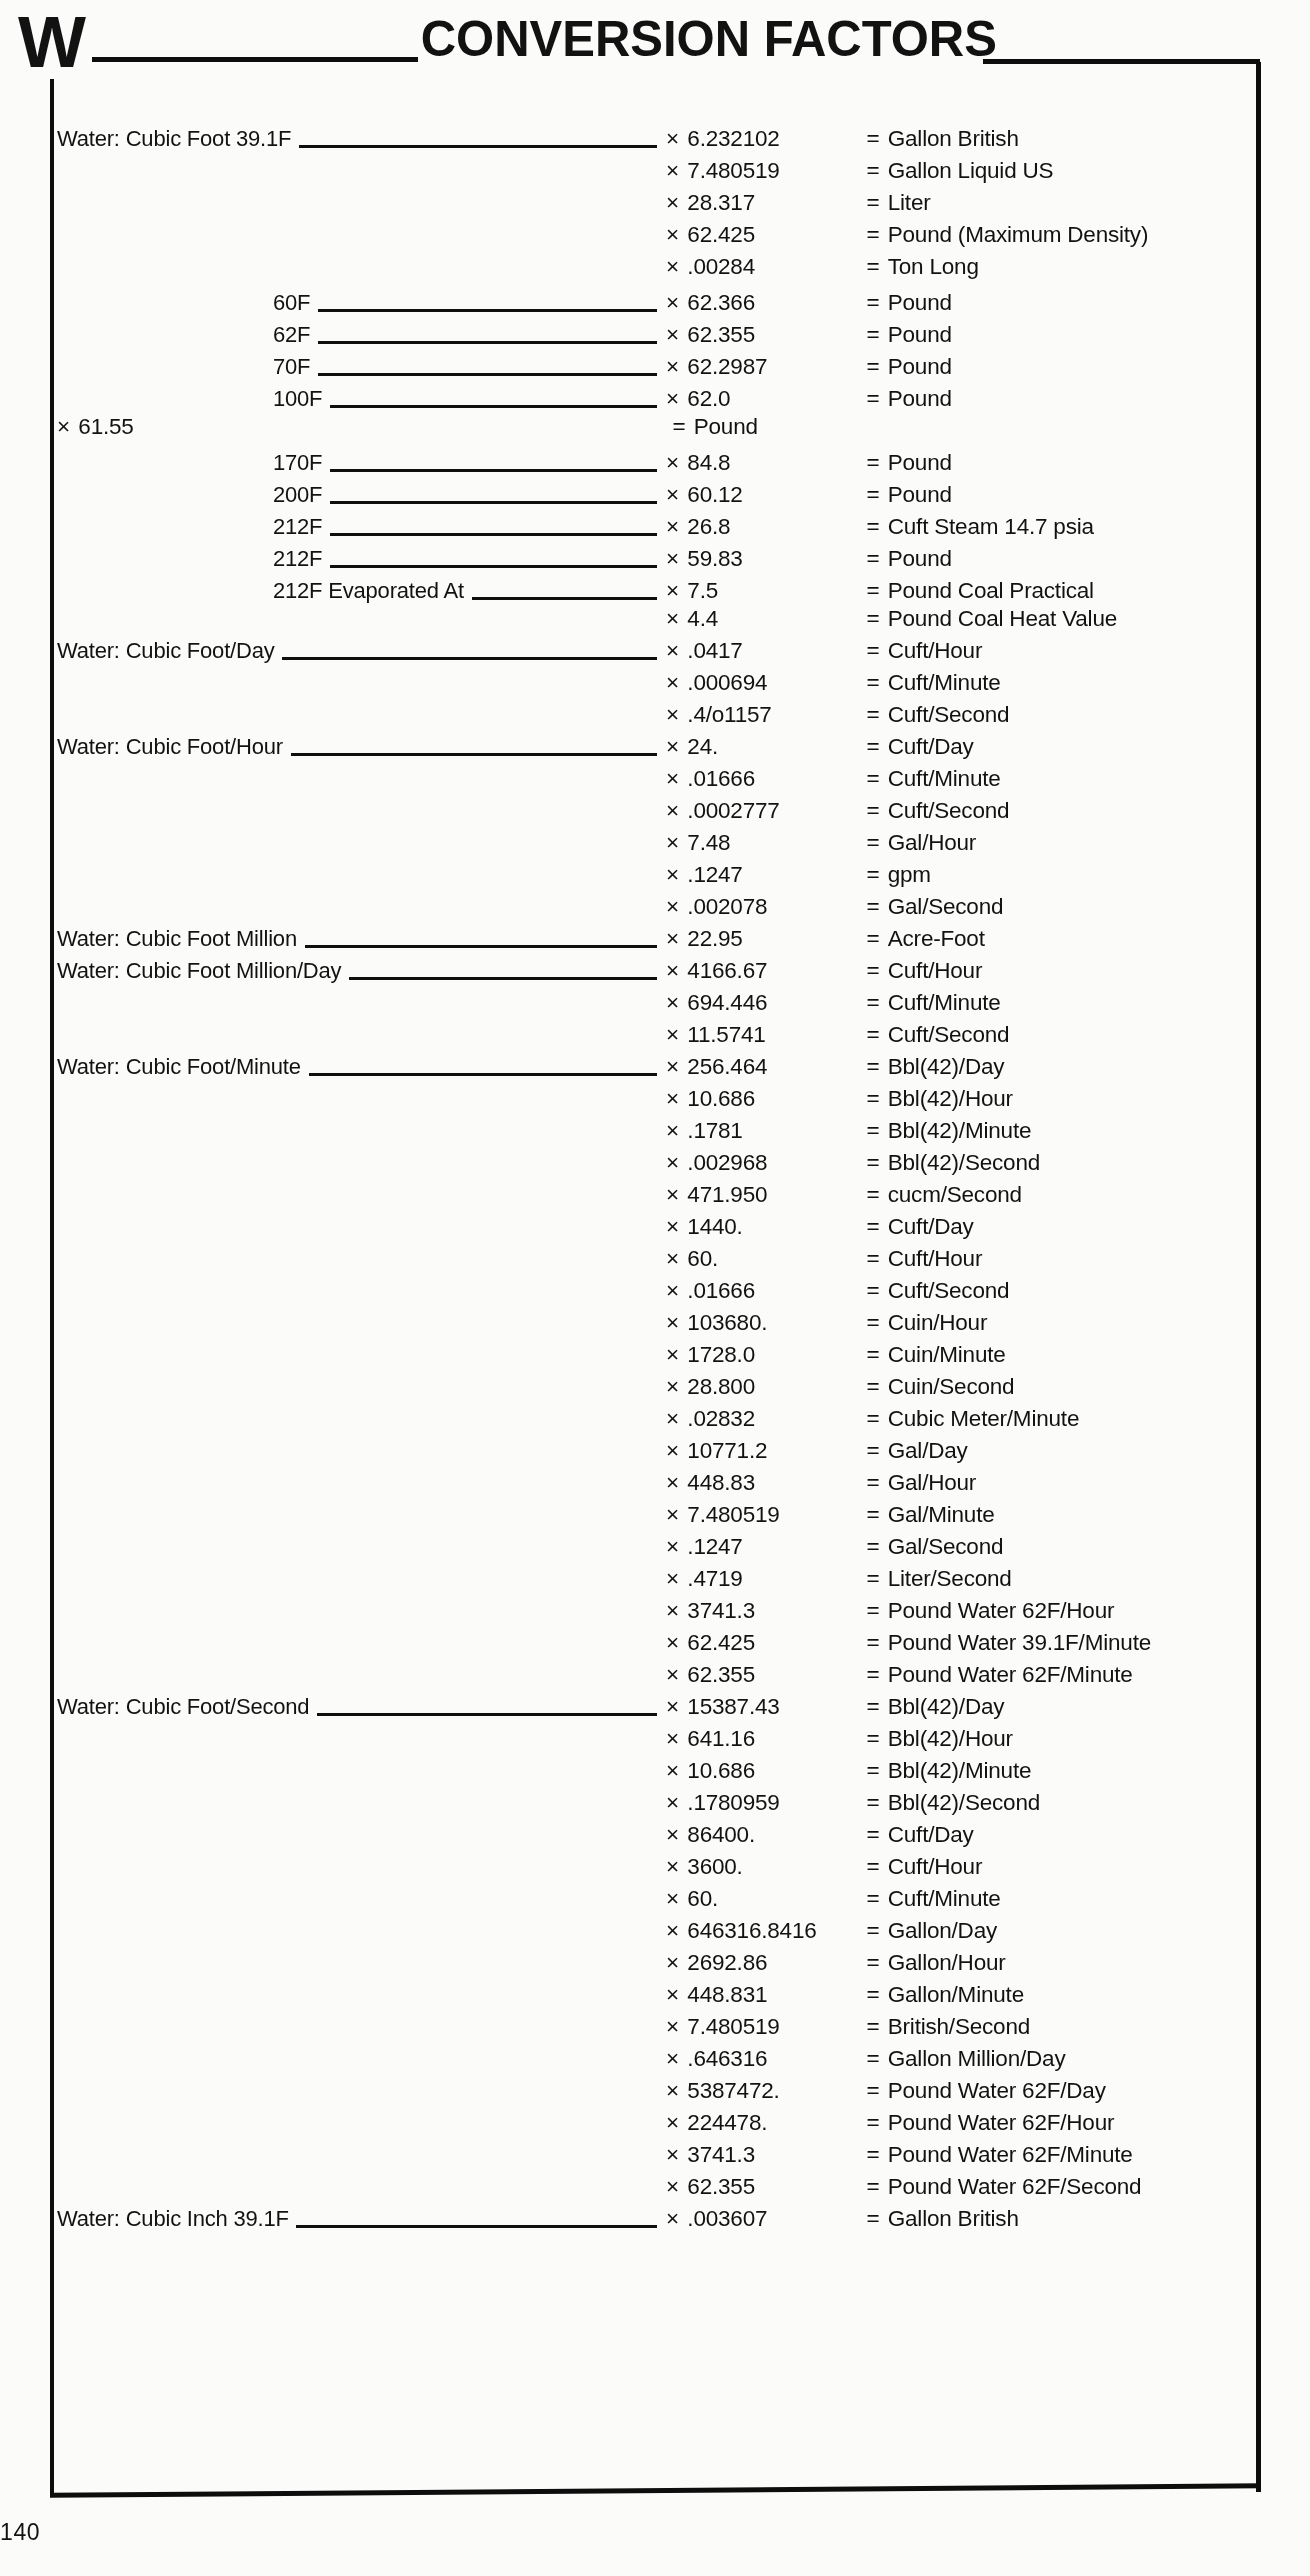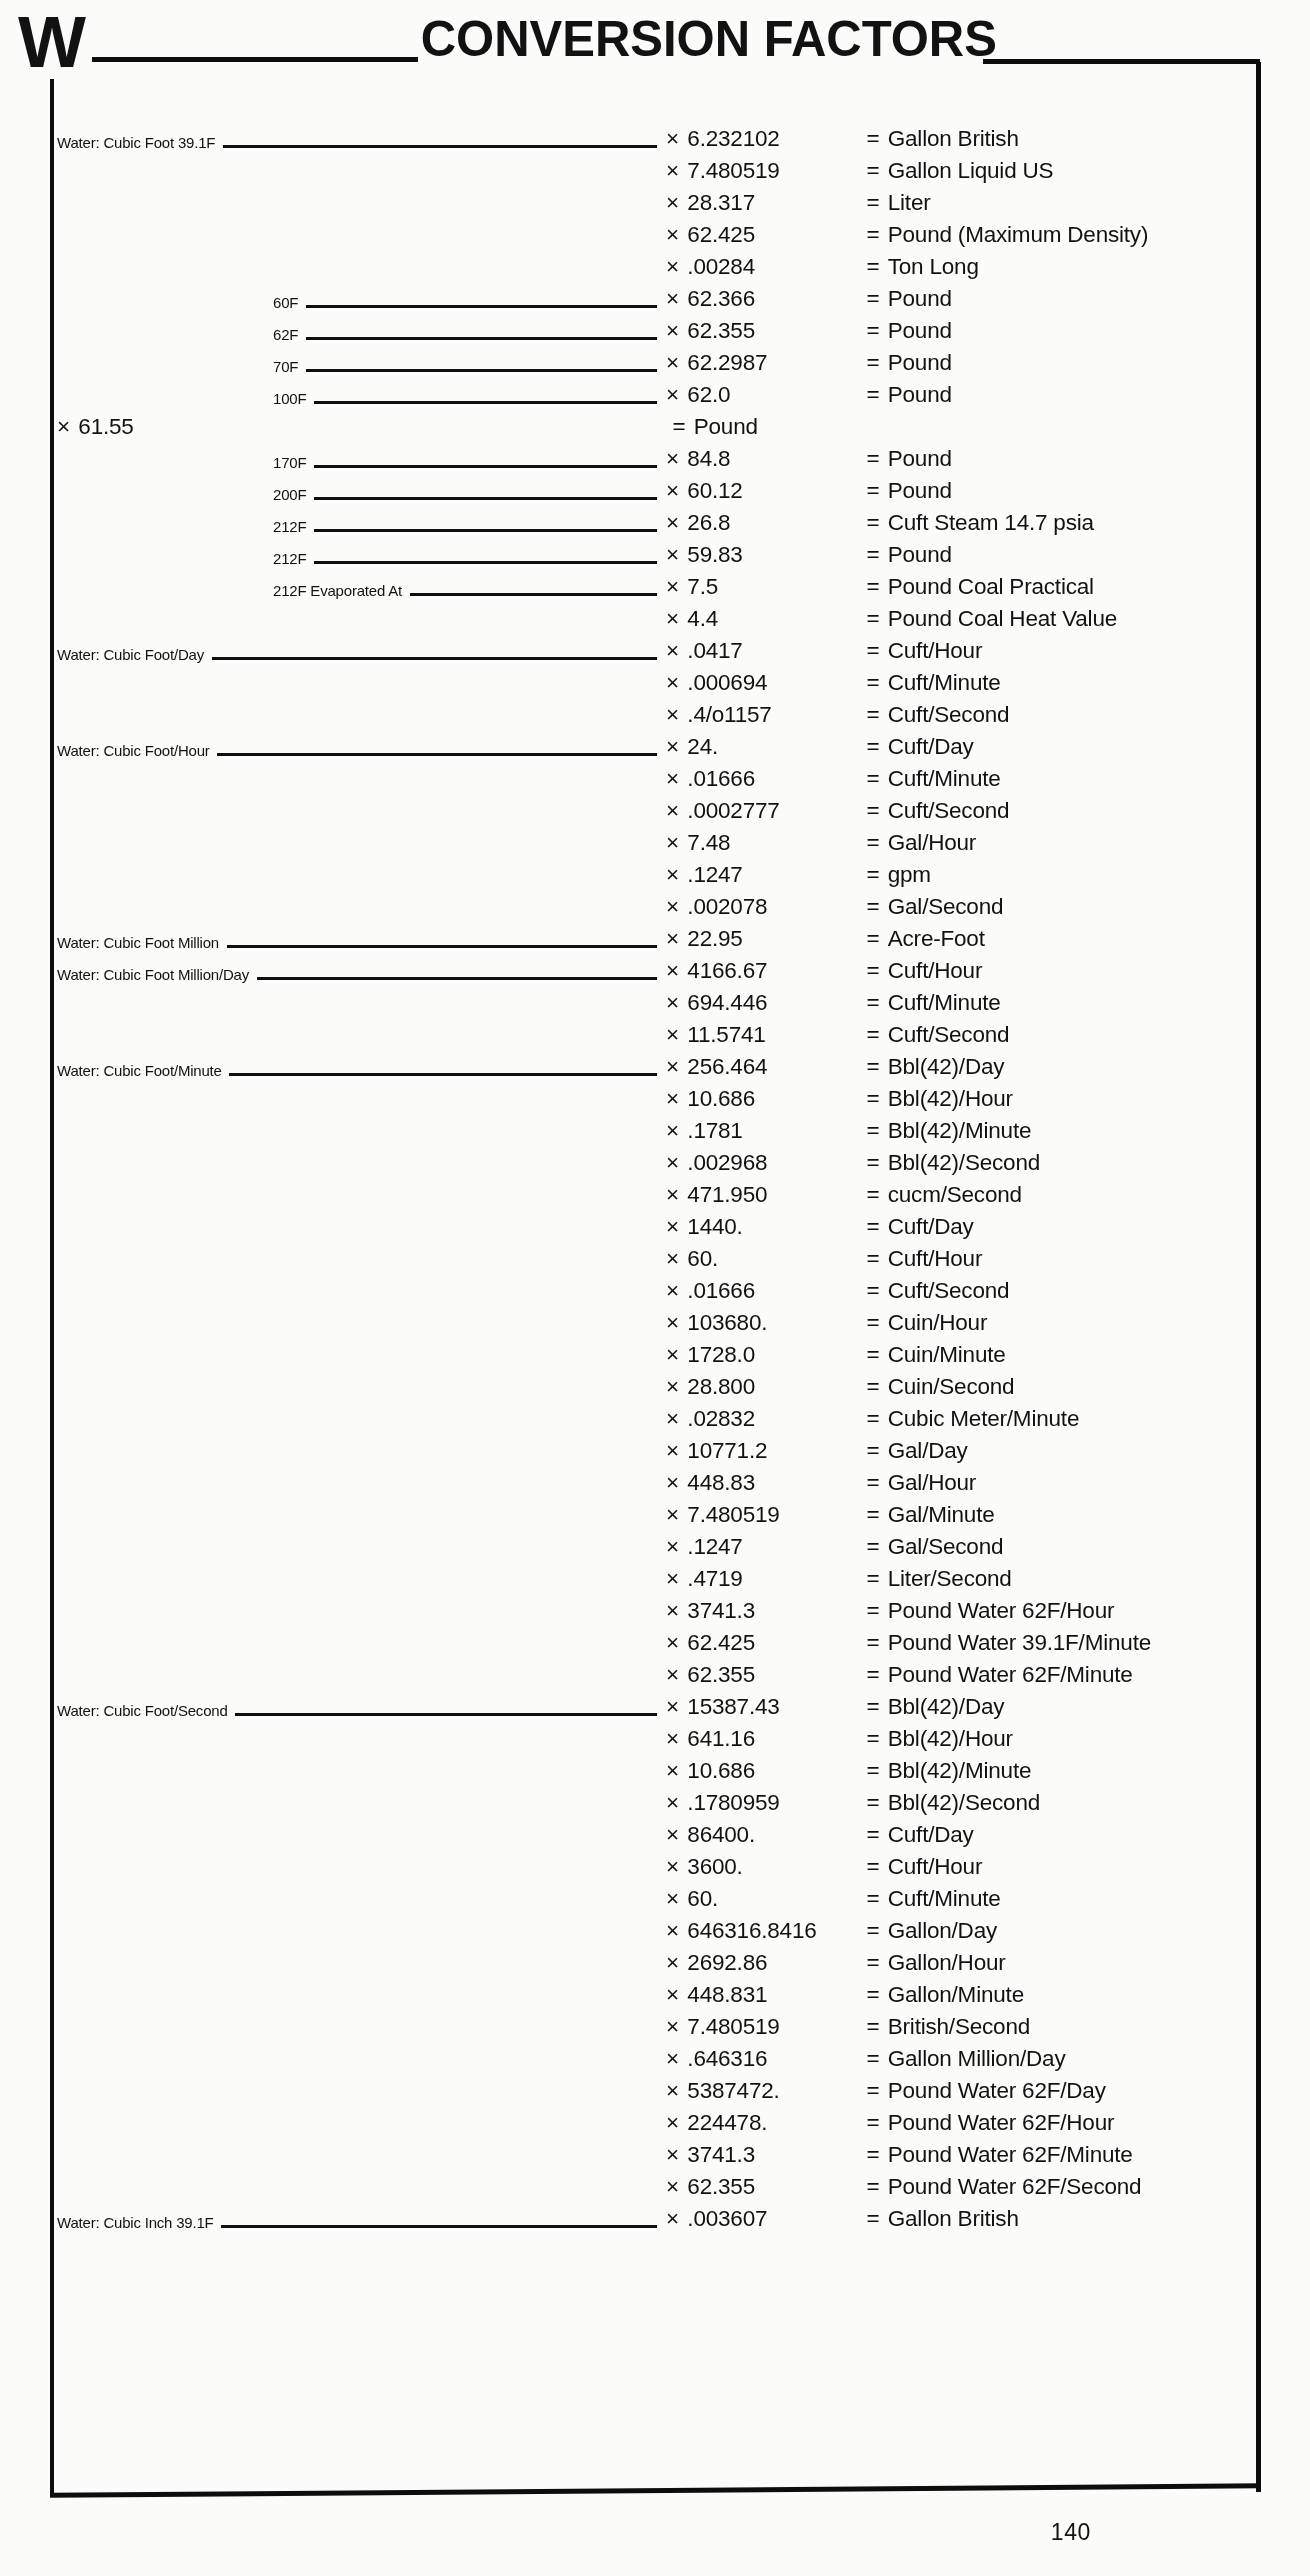--- a/index.html
+++ b/index.html
@@ -27,36 +27,36 @@
   .border-right{position:absolute;left:1256px;top:62px;width:4.5px;height:2430px;background:#0d0d0d;}
   .border-bottom{
     position:absolute;left:50px;top:2488px;width:1211px;height:5.1px;background:#0d0d0d;
     transform:rotate(-0.45deg);transform-origin:center;
   }
   .rows{position:absolute;left:57px;top:122px;width:1165px;}
   .row{height:32px;display:grid;grid-template-columns:609px 194px auto;align-items:end;}
   .label-area{display:flex;align-items:flex-end;min-width:0;}
   .label-area.indent{padding-left:216px;margin-top:10px;}
   .lbl{
-    font-size:15px;line-height:1;padding-bottom:3.9px;white-space:nowrap;
+    font-size:22px;line-height:1;padding-bottom:3.9px;white-space:nowrap;
     letter-spacing:-0.2px;
     text-align:center;
   }
   .fill{
     flex:1 1 auto;border-bottom:3.2px solid #0f0f0f;
     margin:0 9px 6.4px 7.7px;min-width:26px;height:0;
   }
   .factor,.result{
     font-size:22.5px;line-height:1;padding-bottom:3.9px;white-space:nowrap;
     letter-spacing:-0.2px;
   }
   .result{padding-left:6.4px;}
   .sym{display:inline-block;margin-right:8.4px;}
   .page-number{
-    position:absolute;left:0;top:2519px;width:1091px;text-align:right;
+    position:absolute;left:0;top:2519px;width:1091px;text-align:left;
     font-size:23px;letter-spacing:0.6px;
   }
 </style>
 </head>
 <body>
 
 <div class="w-letter">W</div>
 <div class="page-title">CONVERSION FACTORS</div>
 <div class="rule rule-left"></div>
 <div class="rule rule-right"></div>

